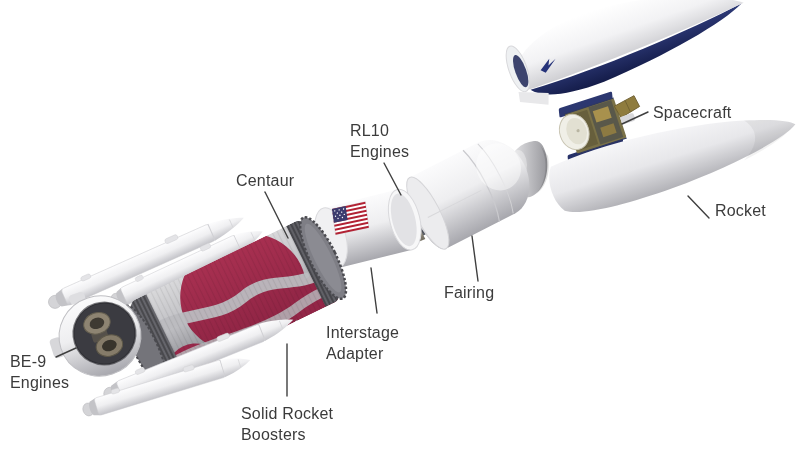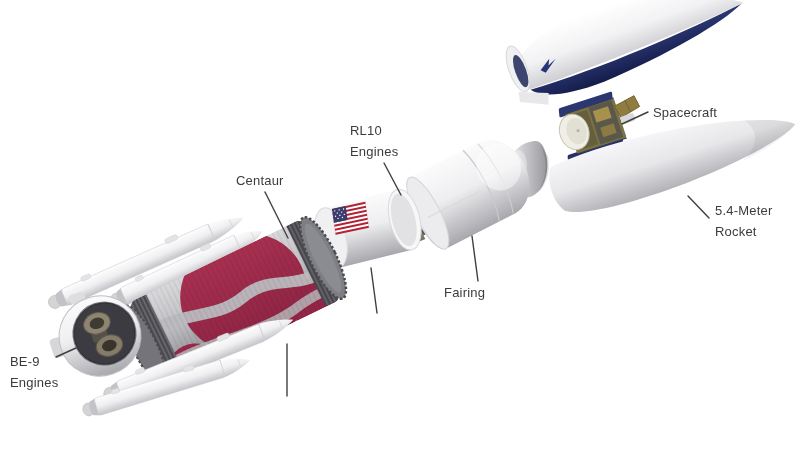--- a/index.html
+++ b/index.html
@@ -1,21 +1,21 @@
 <!DOCTYPE html>
 <html style="--text: #3b3b3b; --leader: #3f3f3f;"><head>
 <meta charset="utf-8">
 <style>
   :root { --text:#3b3b3b; --leader:#3f3f3f; }
   html,body { margin:0; padding:0; background:#ffffff; }
   body { width:800px; height:449px; overflow:hidden; position:relative;
          font-family:"Liberation Sans", sans-serif; }
   .stage { position:absolute; left:0; top:0; width:800px; height:449px; }
   .stage > svg { position:absolute; left:0; top:0; }
-  .lbl { position:absolute; color:var(--text); font-size:13px; line-height:21px;
+  .lbl { position:absolute; color:var(--text); font-size:16px; line-height:21px;
          letter-spacing:0.2px; white-space:nowrap; }
   .leader { stroke:var(--leader); stroke-width:1.4; fill:none; stroke-linecap:round; }
 </style>
 </head>
 <body>
 
 <div class="stage">
 <svg width="800" height="449" viewBox="0 0 800 449">
   <defs>
     <linearGradient id="gFairTop" x1="0" y1="0" x2="0" y2="1">
@@ -227,23 +227,30 @@
     <div>RL10</div>
     <div>Engines</div>
   </div>
   <div class="lbl" style="left:236px; top:170px">
     <div>Centaur</div>
   </div>
   <div class="lbl" style="left:653px; top:102px">
     <div>Spacecraft</div>
   </div>
   <div class="lbl" style="left:715px; top:200px">
-    <div>5.4-Meter</div>
     <div>Rocket</div>
   </div>
   <div class="lbl" style="left:444px; top:282px">
     <div>Fairing</div>
+  </div>
+  <div class="lbl" style="left:326px; top:322px">
+    <div>Interstage</div>
+    <div>Adapter</div>
+  </div>
+  <div class="lbl" style="left:241px; top:403px">
+    <div>Solid Rocket</div>
+    <div>Boosters</div>
   </div>
   <div class="lbl" style="left:10px; top:351px">
     <div>BE-9</div>
     <div>Engines</div>
   </div>
 </div>
 
 </body></html>

